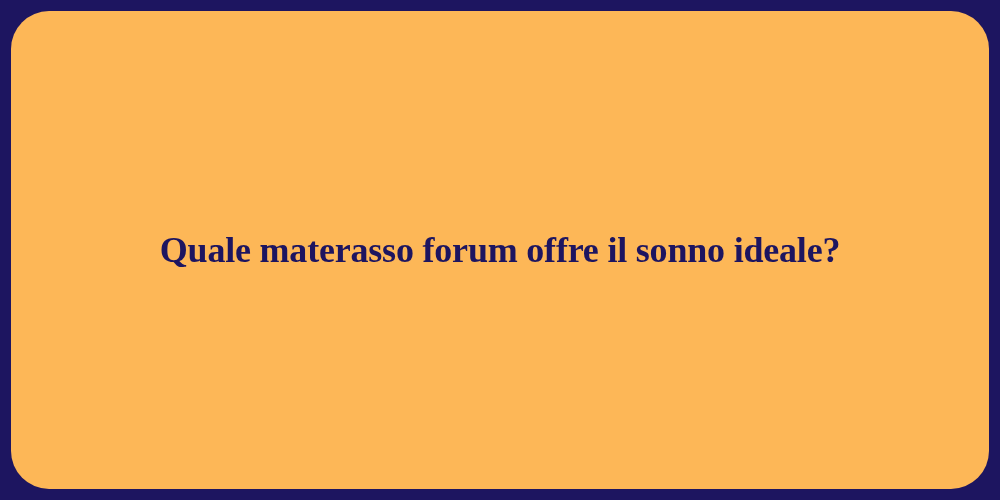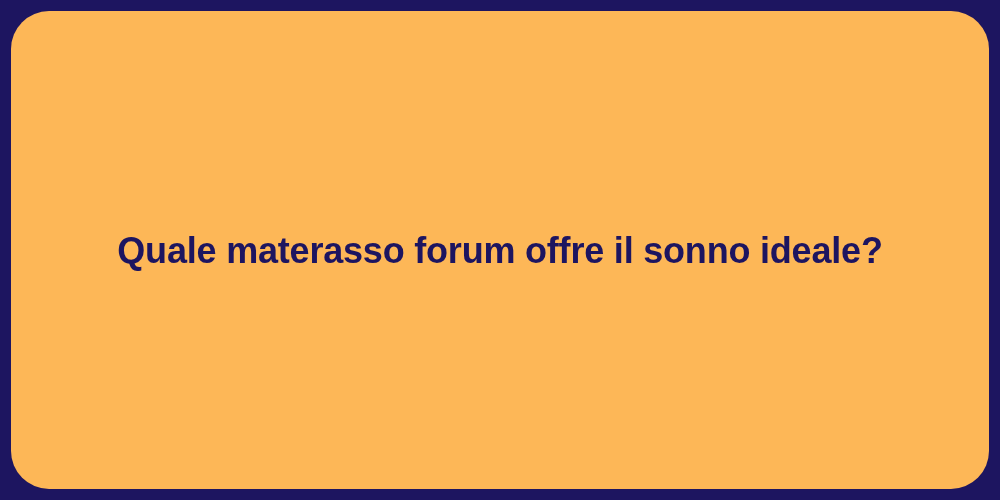--- a/index.html
+++ b/index.html
@@ -31,21 +31,21 @@
     background: #fdb757;
     border-radius: 38px;
     display: flex;
     align-items: center;
     justify-content: center;
     box-sizing: border-box;
     overflow: hidden;
   }
   #headline {
     color: #1d1560;
-    font-family: Liberation Sans, sans-serif;
+    font-family: Liberation Serif, serif;
     font-size: 36px;
     font-weight: bold;
     letter-spacing: -0.2px;
     line-height: 1.25;
     text-align: center;
     padding: 0 40px;
     white-space: nowrap;
     margin: 4px;
     user-select: none;
   }

